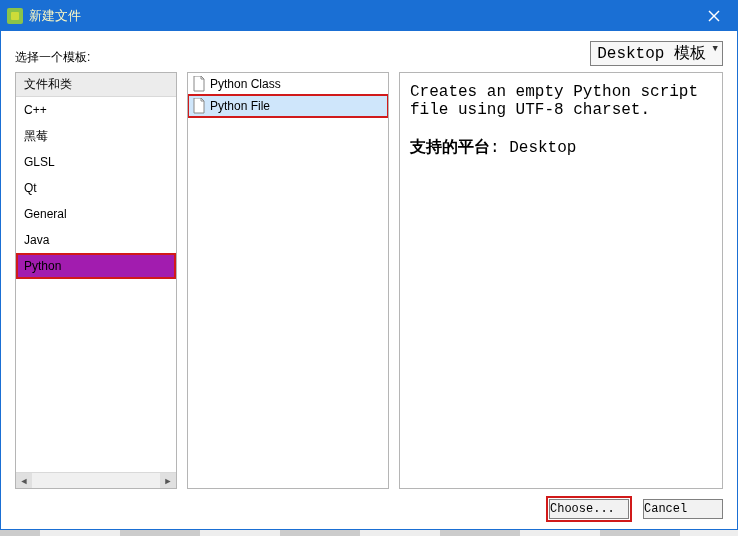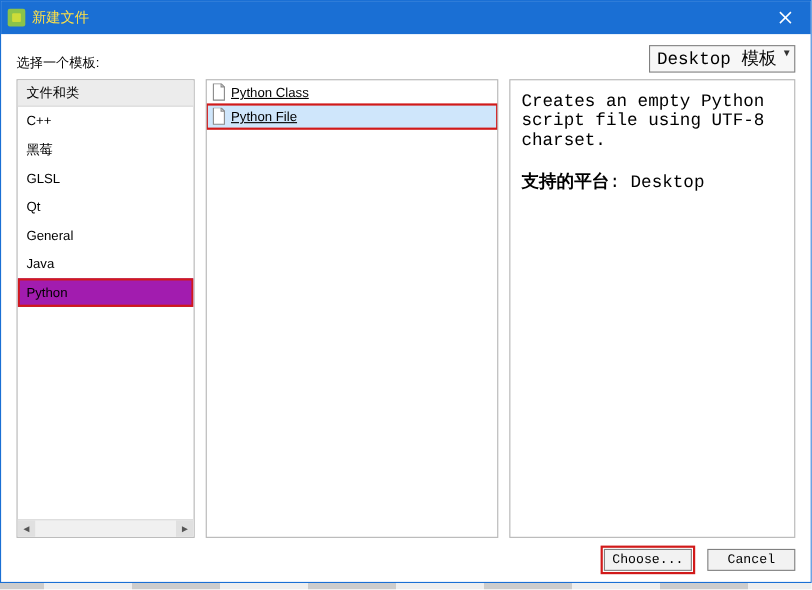--- a/index.html
+++ b/index.html
@@ -17,21 +17,21 @@
     width: 738px;
     height: 530px;
     border: 1px solid #1a6fd4;
     display: flex;
     flex-direction: column;
     background: #fff;
   }
   .titlebar {
     height: 30px;
     background: #1a6fd4;
-    color: #fde047;
+    color: #fef9c3;
     display: flex;
     align-items: center;
     padding: 0 0 0 6px;
     font-size: 13px;
   }
   .titlebar .app-icon {
     width: 16px; height: 16px;
     background: #8bc34a;
     border-radius: 2px;
     margin-right: 6px;
@@ -94,21 +94,21 @@
     justify-content: space-between;
   }
   .panel {
     border: 1px solid #b5b5b5;
     background: #fff;
     display: flex;
     flex-direction: column;
     overflow: hidden;
   }
   .panel-left { width: 162px; }
-  .panel-mid  { width: 266px; text-decoration: underline; }
+  .panel-mid  { width: 202px; }
   .panel-right{ flex: 1; }
   .panel-header {
     background: #ececec;
     padding: 3px 8px;
     font-size: 12px;
     border-bottom: 1px solid #d9d9d9;
   }
   .cat-list {
     flex: 1;
     overflow-y: auto;
@@ -161,21 +161,21 @@
     display: flex;
     justify-content: flex-end;
     gap: 14px;
     padding-top: 10px;
   }
   .btn {
     border: 1px solid #808080;
     background: #f2f2f2;
     padding: 2px 0;
     width: 80px;
-    text-align: center;
+    text-align: left;
     font-family: "Courier New", monospace;
     font-size: 12px;
     cursor: pointer;
   }
   .btn.primary {
     outline: 2px solid #d11a1a;
     outline-offset: 1px;
   }
   .scrollbar-h {
     height: 16px;

